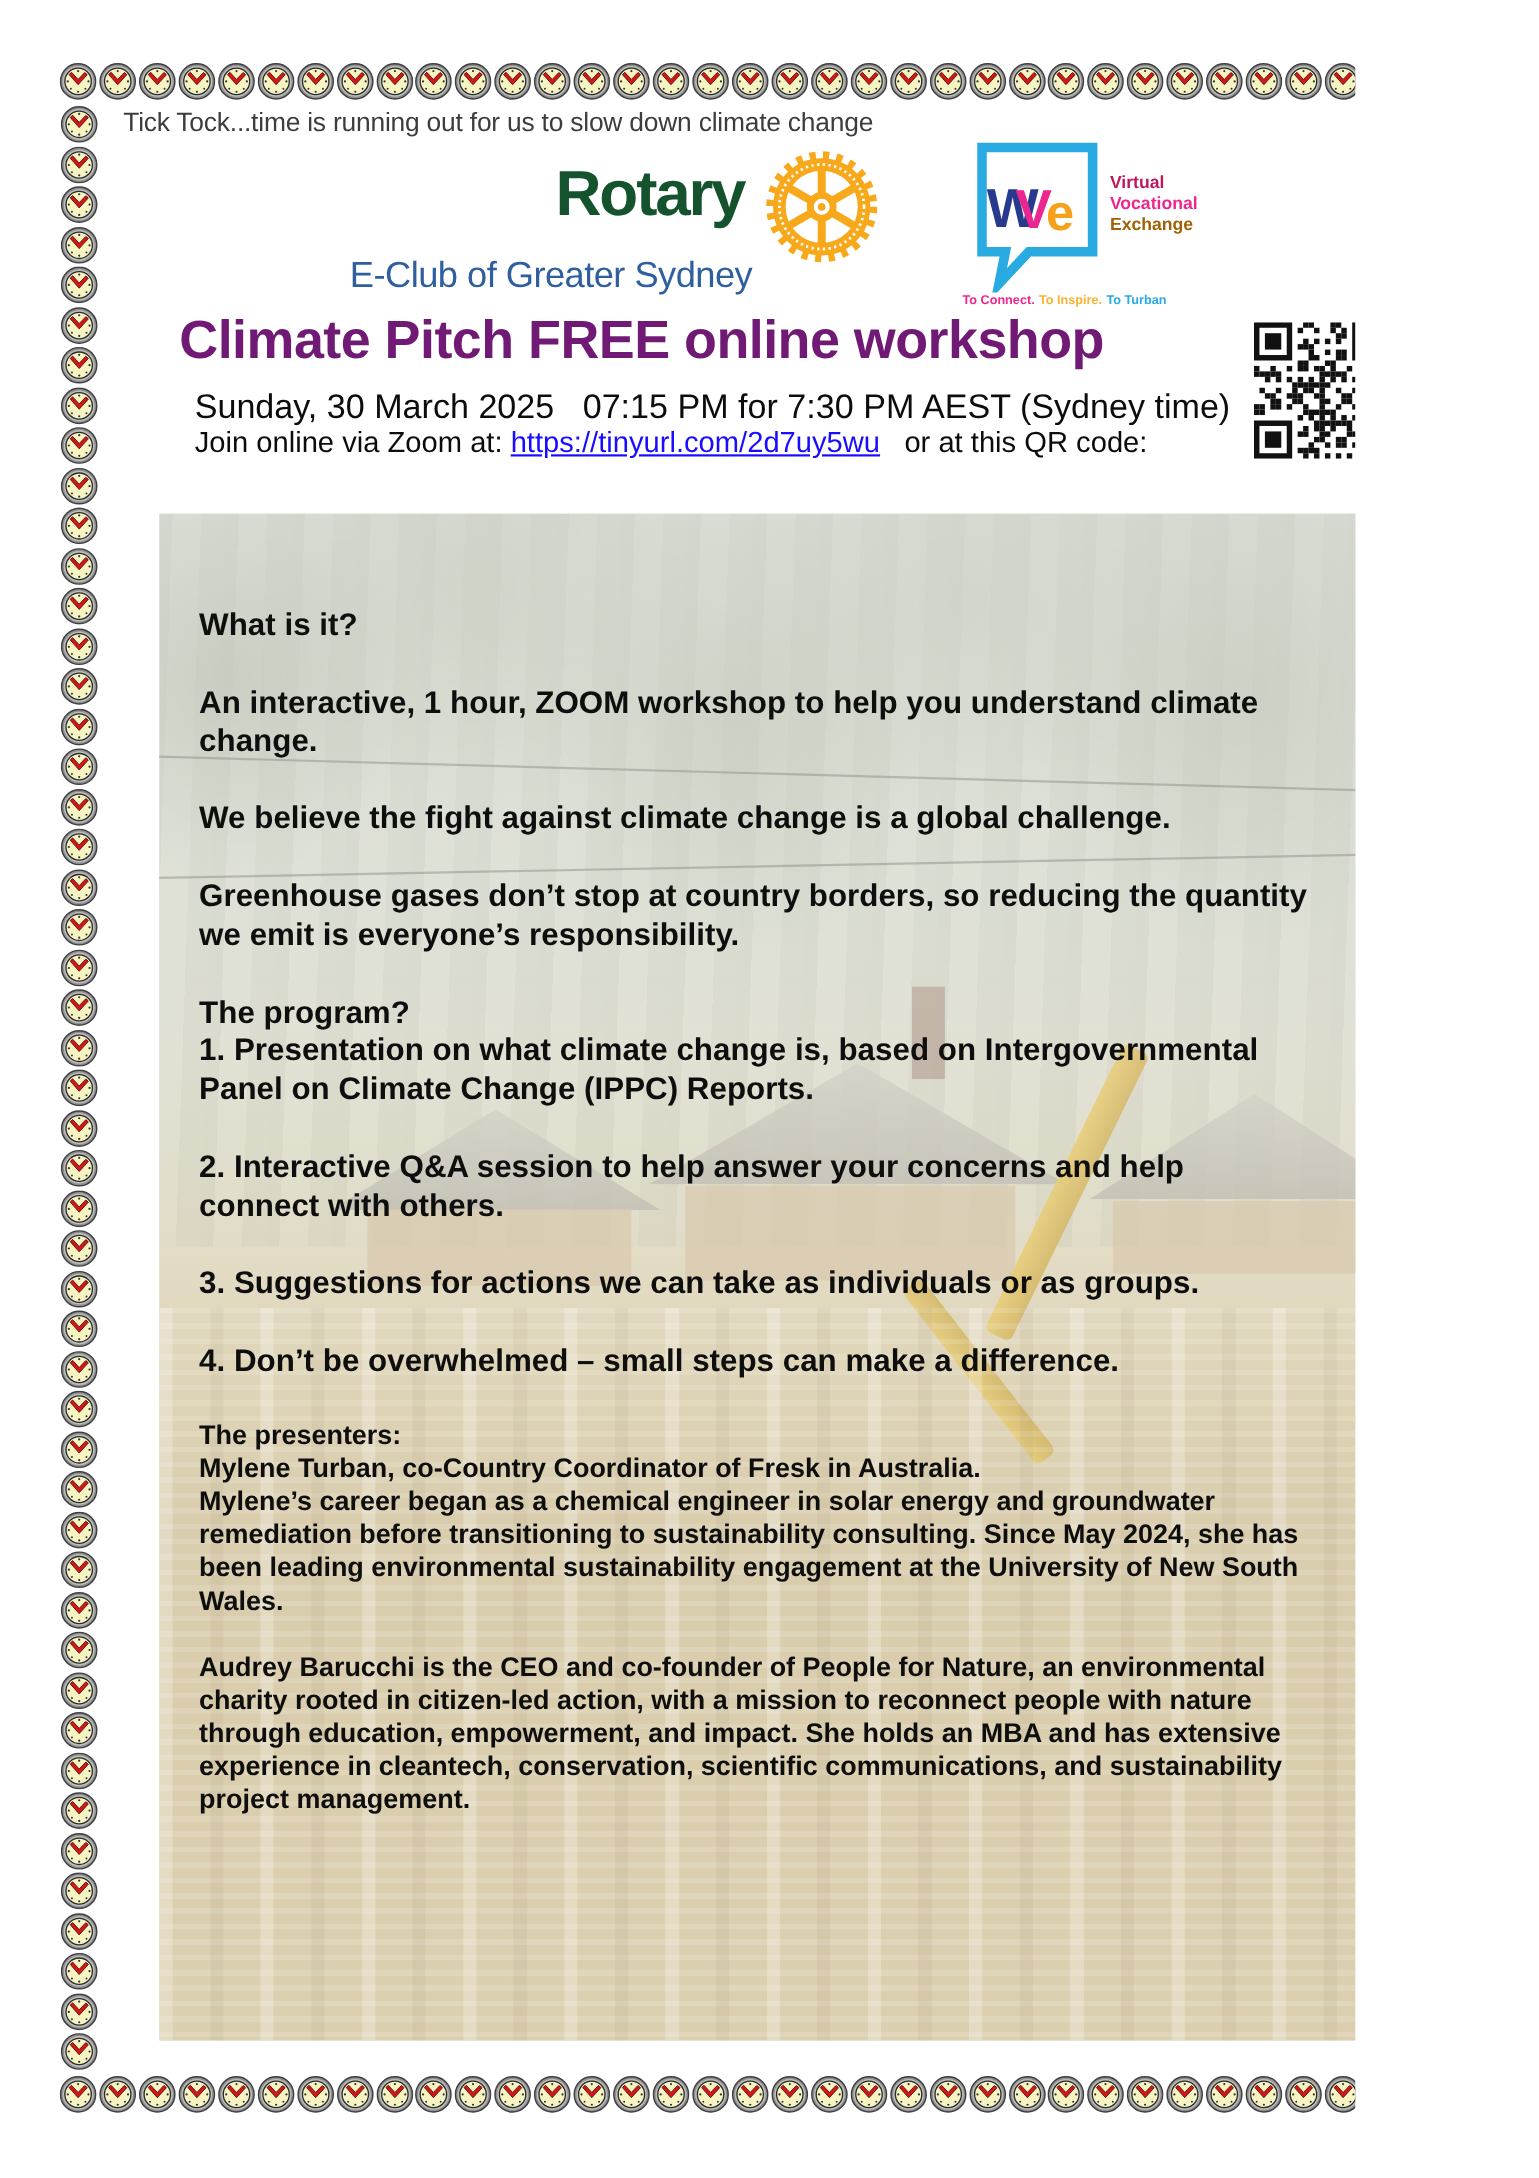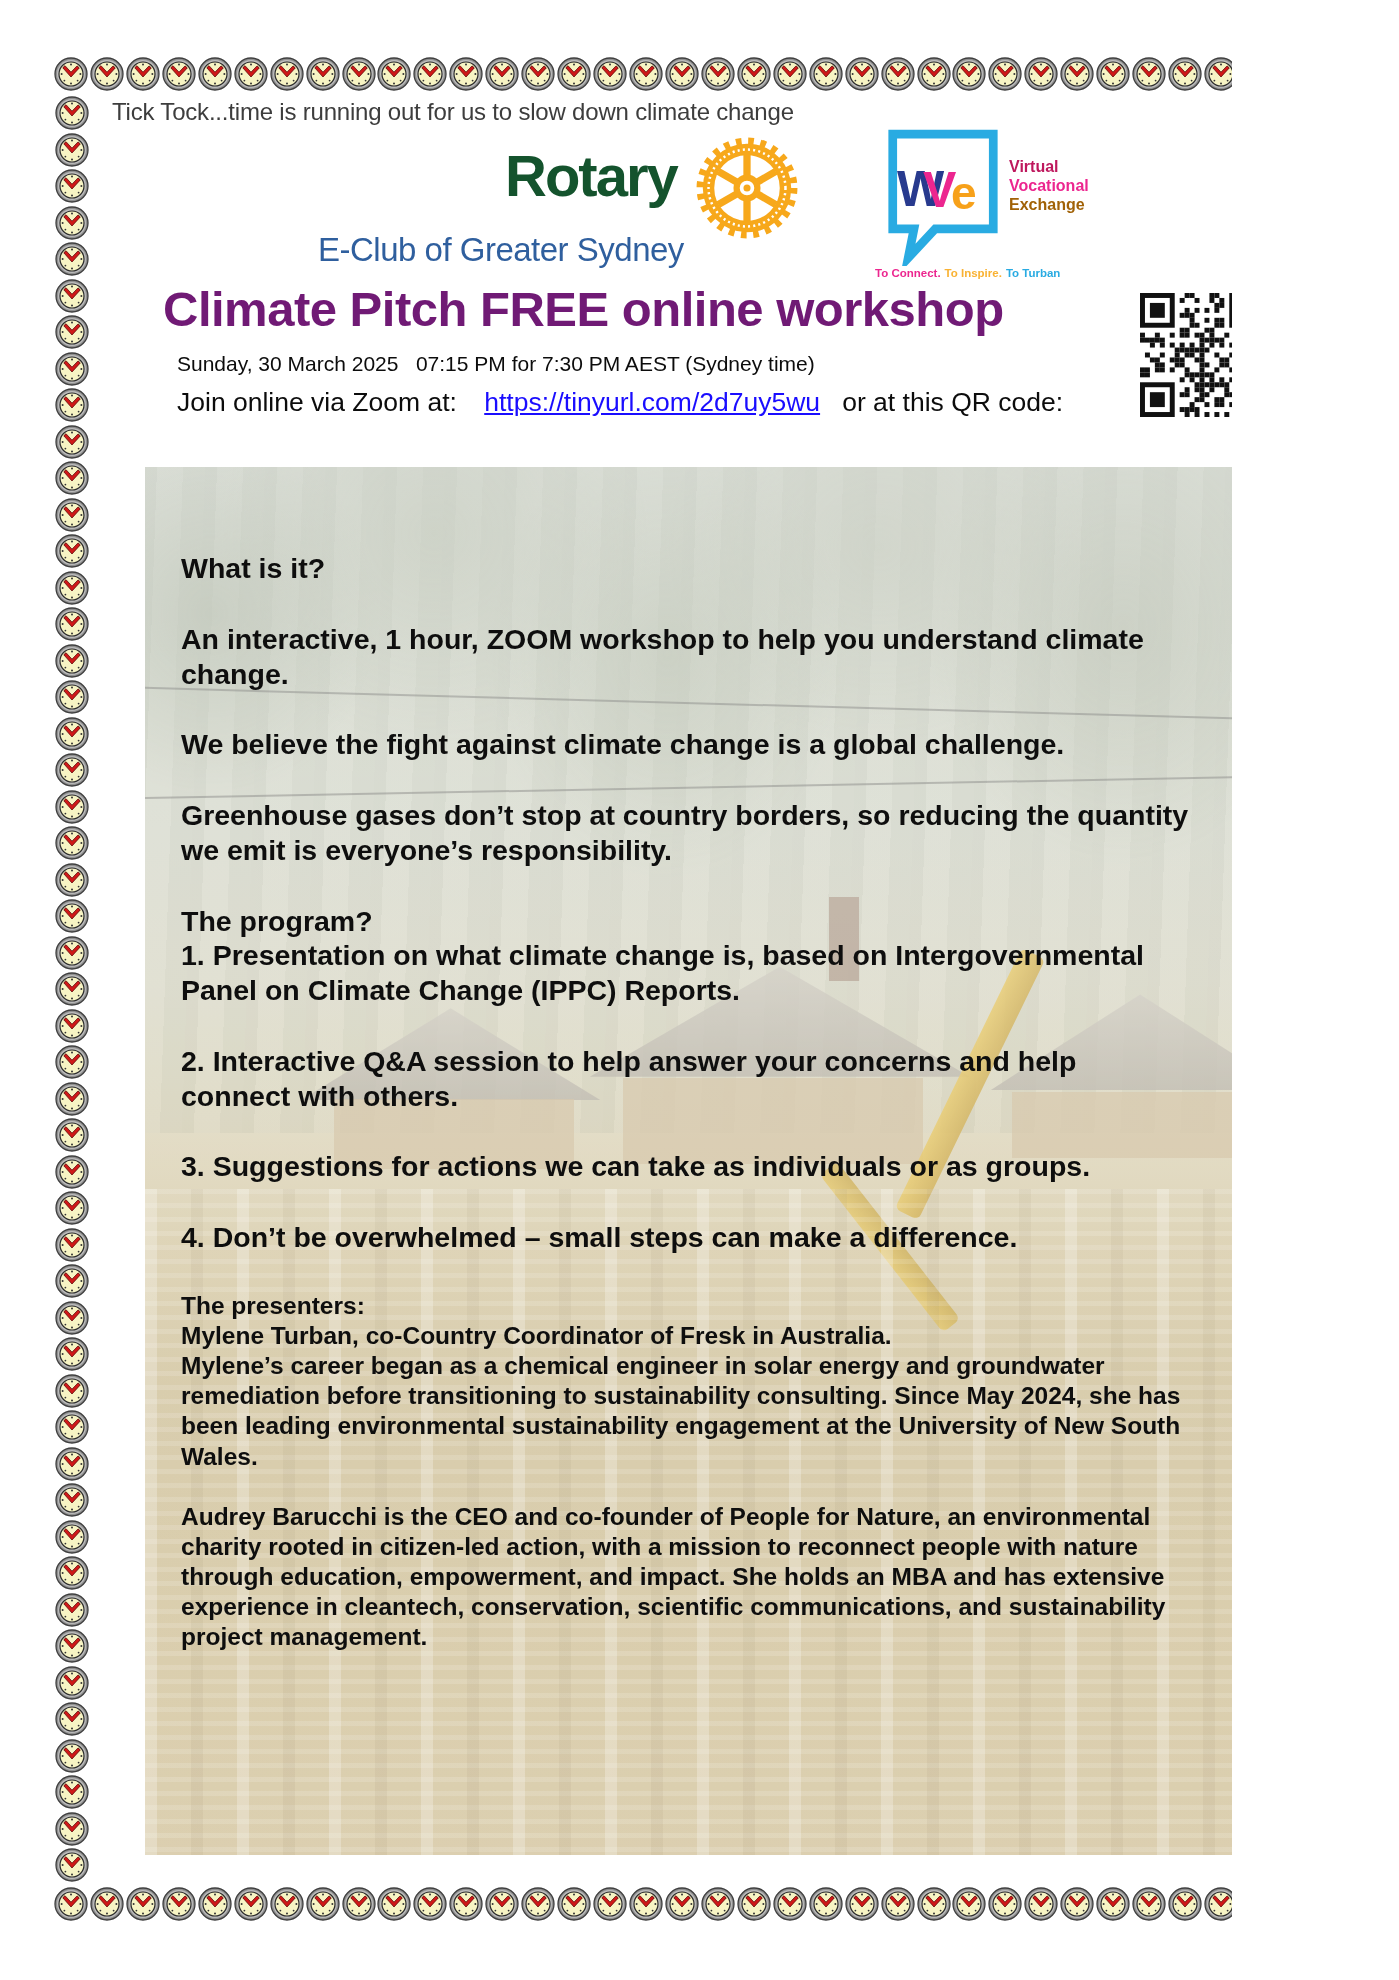--- a/index.html
+++ b/index.html
@@ -28,23 +28,23 @@
   .we-v{position:absolute;left:26px;top:1px;color:#ec268f;}
   .we-e{position:absolute;left:54px;top:6px;color:#f7a11a;font-size:46px;}
   .we-lines{position:absolute;left:136px;top:32px;font-size:16px;font-weight:bold;line-height:1.18;}
   .we-lines .l1{color:#be185d;}
   .we-lines .l2{color:#ec268f;}
   .we-lines .l3{color:#a16207;}
   .we-tagline{position:absolute;left:2px;top:141px;width:210px;font-size:11.5px;font-weight:bold;white-space:nowrap;}
   .we-tagline span{margin-right:4px;text-align:center;}
   
   .event-title{position:absolute;left:163px;top:281px;font-size:49px;font-weight:bold;color:#701a75;white-space:nowrap;letter-spacing:-0.5px;}
-  .event-datetime{position:absolute;left:177px;top:352px;font-size:21px;font-weight:500;color:#0c0c0c;white-space:pre-wrap;text-align:right;}
+  .event-datetime{position:absolute;left:177px;top:352px;font-size:31px;font-weight:500;color:#0c0c0c;white-space:pre-wrap;text-align:right;}
   .join-line{position:absolute;left:177px;top:387px;font-size:26.5px;font-weight:500;color:#0c0c0c;white-space:pre-wrap;}
-  .join-line a{color:#1a0dff;text-decoration:underline;font-weight:500;margin-left:20px;}
+  .join-line a{color:#1a0dff;text-decoration:underline;font-weight:500;}
   .qr{position:absolute;left:1140px;top:293px;width:124px;height:124px;background:#ffffff;}
   
   .flood{position:absolute;left:145px;top:467px;width:1112px;height:1388px;overflow:hidden;background:#d5d3c2;}
   .scenery{position:absolute;inset:0;}
   .sky{position:absolute;inset:0;background:
     linear-gradient(180deg,#c6ccc0 0%,#ccd1c3 14%,#d2d5c6 26%,#d8d6c2 37%,#d8d0b2 47%,#d2c49c 56%,#cbbb90 66%,#cdbd92 78%,#d0c096 90%,#d2c29a 100%);}
   .trees{position:absolute;left:0;top:0;width:100%;height:48%;opacity:.75;background:
     radial-gradient(ellipse 240px 260px at 6% 22%, rgba(140,152,130,.65), transparent 70%),
     radial-gradient(ellipse 300px 300px at 26% 10%, rgba(158,168,146,.6), transparent 72%),
     radial-gradient(ellipse 260px 320px at 47% 28%, rgba(146,158,134,.55), transparent 70%),

